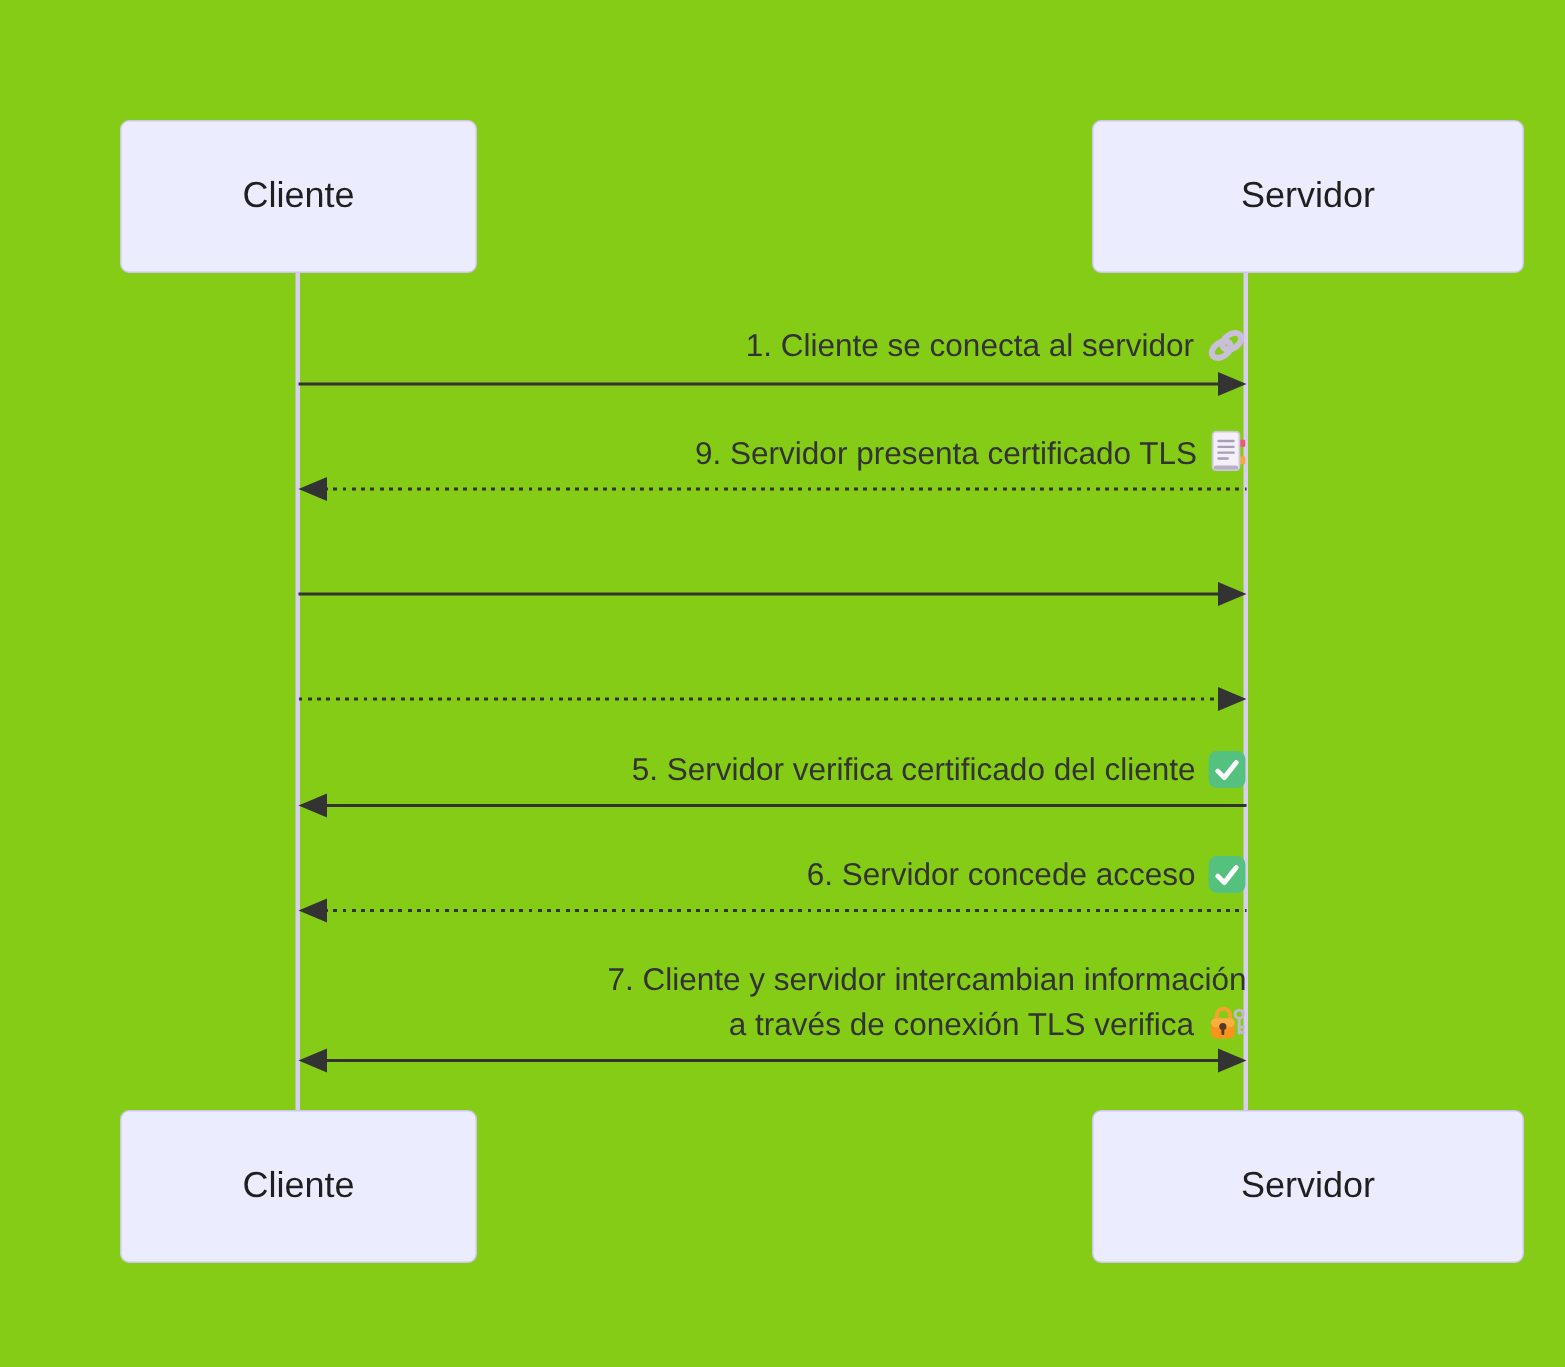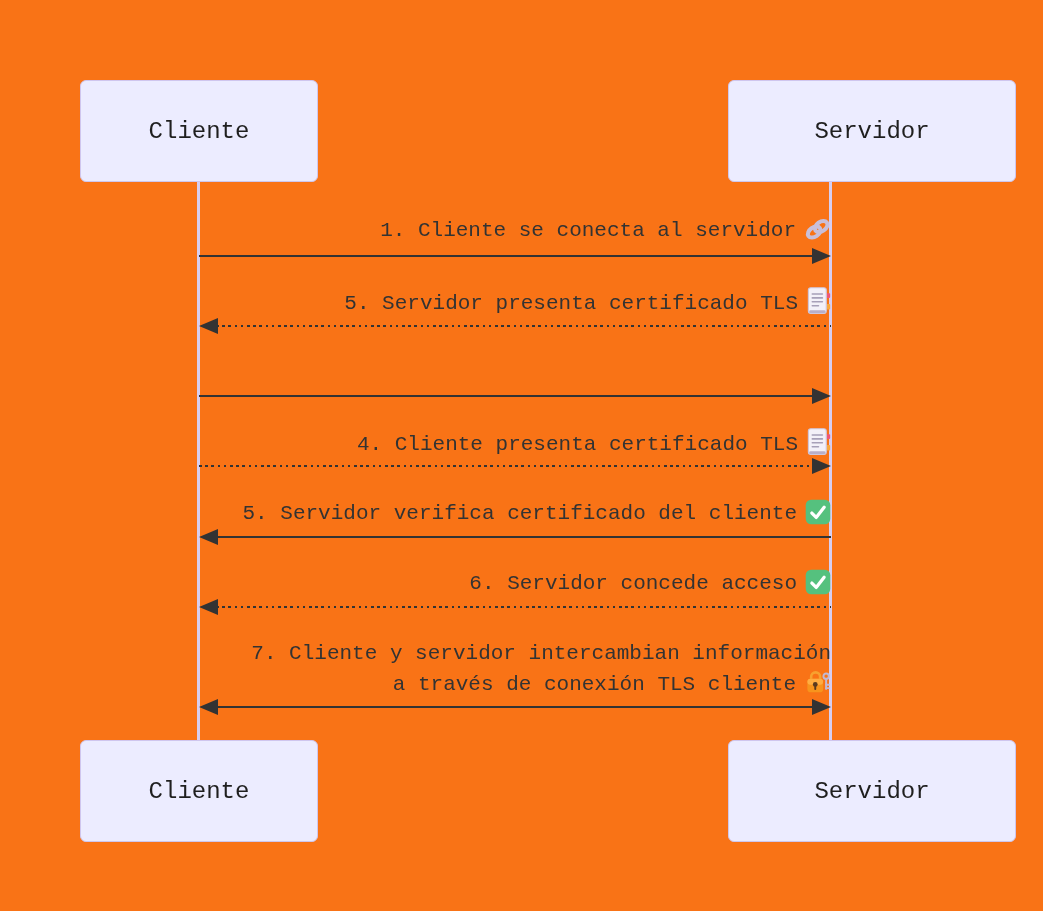--- a/index.html
+++ b/index.html
@@ -1,18 +1,18 @@
 <!DOCTYPE html>
 <html><head>
 <meta charset="utf-8">
 <style>
   html, body { margin:0; padding:0; background:#ffffff; }
   .canvas {
-    position:relative; width:1043px; height:911px; background:#f97316;
-    font-family:Liberation Mono, monospace; color:#333333; overflow:hidden;
+    position:relative; width:1043px; height:911px; background:#84cc16;
+    font-family:Liberation Sans, sans-serif; color:#333333; overflow:hidden;
   }
   .actor {
     position:absolute; box-sizing:border-box; height:102px;
     background:#ECECFF; border:1px solid #CFC6EE; border-radius:6px;
     display:flex; align-items:center; justify-content:center;
     font-size:24px; color:#1f1f1f;
   }
   .actor.cliente  { left:80px;  width:238px; }
   .actor.servidor { left:728px; width:288px; }
   .actor.top { top:80px; }
@@ -64,21 +64,21 @@
         <ellipse cx="23" cy="13" rx="9.5" ry="6.3" transform="rotate(-35 23 13)"></ellipse>
       </g>
     </svg>
   </div>
   <div class="arrow solid to-right" style="top:248px">
     <div class="shaft"></div>
     <div class="head right"></div>
   </div>
 
   <div class="msg" style="top:287px">
-    <span>5. Servidor presenta certificado TLS</span><svg class="icon" width="25" height="28" viewBox="0 0 32 36">
+    <span>9. Servidor presenta certificado TLS</span><svg class="icon" width="25" height="28" viewBox="0 0 32 36">
       <rect x="23" y="22" width="8" height="7" rx="1" fill="#F9A83D"></rect>
       <rect x="23" y="8" width="8" height="6" rx="1" fill="#EF5777"></rect>
       <rect x="3" y="1" width="23" height="33" rx="3" fill="#F3F0F8" stroke="#CFC6DD" stroke-width="1.5"></rect>
       <rect x="4" y="30" width="21" height="3.4" rx="1.7" fill="#B9AFC9"></rect>
       <g stroke="#A79FB8" stroke-width="2" stroke-linecap="round">
         <path d="M8 9 h13"></path>
           <path d="M8 14 h13"></path>
           <path d="M8 19 h13"></path>
           <path d="M8 24 h8"></path>
       </g>
@@ -87,34 +87,20 @@
   <div class="arrow dotted to-left" style="top:318px">
     <div class="shaft"></div>
     <div class="head left"></div>
   </div>
 
   <div class="arrow solid to-right" style="top:388px">
     <div class="shaft"></div>
     <div class="head right"></div>
   </div>
 
-  <div class="msg" style="top:428px">
-    <span>4. Cliente presenta certificado TLS</span><svg class="icon" width="25" height="28" viewBox="0 0 32 36">
-      <rect x="23" y="22" width="8" height="7" rx="1" fill="#F9A83D"></rect>
-      <rect x="23" y="8" width="8" height="6" rx="1" fill="#EF5777"></rect>
-      <rect x="3" y="1" width="23" height="33" rx="3" fill="#F3F0F8" stroke="#CFC6DD" stroke-width="1.5"></rect>
-      <rect x="4" y="30" width="21" height="3.4" rx="1.7" fill="#B9AFC9"></rect>
-      <g stroke="#A79FB8" stroke-width="2" stroke-linecap="round">
-        <path d="M8 9 h13"></path>
-          <path d="M8 14 h13"></path>
-          <path d="M8 19 h13"></path>
-          <path d="M8 24 h8"></path>
-      </g>
-    </svg>
-  </div>
   <div class="arrow dotted to-right" style="top:458px">
     <div class="shaft"></div>
     <div class="head right"></div>
   </div>
 
   <div class="msg" style="top:499px">
     <span>5. Servidor verifica certificado del cliente</span><svg class="icon" width="26" height="26" viewBox="0 0 36 36">
       <rect x="1" y="1" width="34" height="34" rx="7.5" fill="#55C17E"></rect>
       <path d="M9.5 19.5 L15.5 25.5 L26.5 11.5" stroke="#FFFFFF" stroke-width="4.5" fill="none" stroke-linecap="round" stroke-linejoin="round"></path>
     </svg>
@@ -131,21 +117,21 @@
     </svg>
   </div>
   <div class="arrow dotted to-left" style="top:599px">
     <div class="shaft"></div>
     <div class="head left"></div>
   </div>
 
   <div class="msg" style="top:639px">
     <div><span>7. Cliente y servidor intercambian información</span></div>
     <div>
-      <span>a través de conexión TLS cliente</span><svg class="icon" width="27" height="27" viewBox="0 0 36 36">
+      <span>a través de conexión TLS verifica</span><svg class="icon" width="27" height="27" viewBox="0 0 36 36">
         <path d="M9.5 14 V10.5 a6 6 0 0 1 12 0 V14" fill="none" stroke="#F7A12F" stroke-width="3.5"></path>
         <rect x="4.5" y="13" width="21" height="18" rx="4.5" fill="#F7941D"></rect>
         <rect x="4.5" y="13" width="21" height="8" rx="4" fill="#FFAD42"></rect>
         <circle cx="15" cy="20.5" r="3.2" fill="#5A3A1E"></circle>
         <rect x="13.7" y="21.5" width="2.6" height="6.5" rx="1.2" fill="#5A3A1E"></rect>
         <g stroke="#C2B8D2" stroke-width="2.6" fill="none" stroke-linecap="round">
           <circle cx="29.5" cy="9.5" r="3.6"></circle>
           <path d="M29.5 13.2 V26.5"></path>
           <path d="M29.5 21 h3.6"></path>
           <path d="M29.5 25.5 h3.6"></path>

